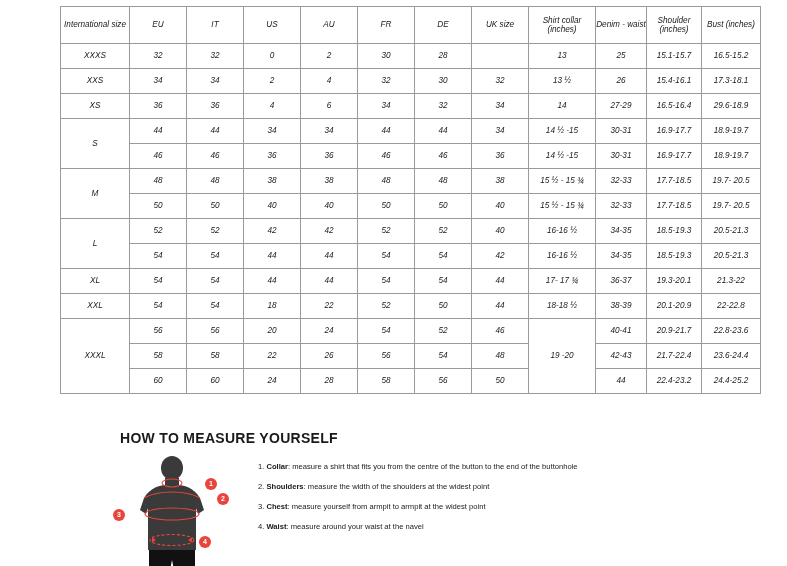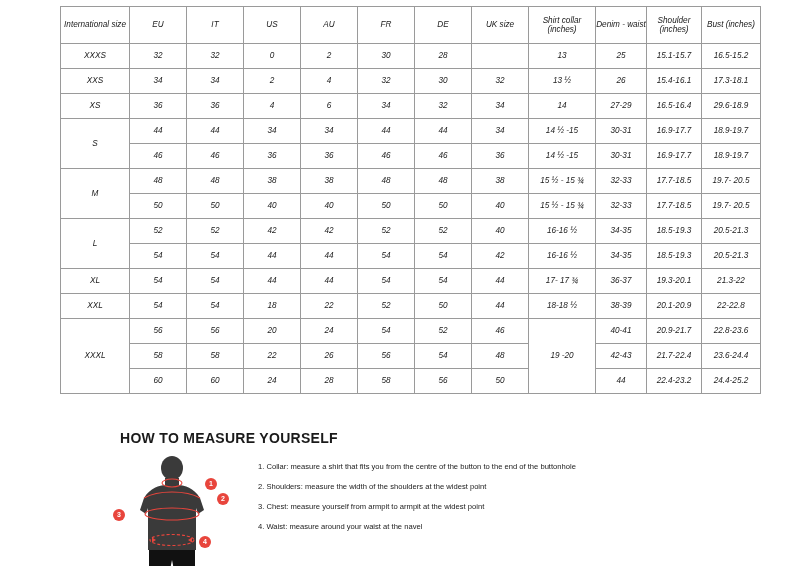--- a/index.html
+++ b/index.html
@@ -89,21 +89,21 @@
   .steps {
     margin-left: 18px;
     margin-top: 8px;
   }
   .step {
     font-size: 7.6px;
     color: #1a1a1a;
     margin-bottom: 11px;
     line-height: 1.2;
   }
-  .step b { font-weight: normal; }
+  .step b { font-weight: bold; }
   .step .num { font-weight: normal; }
   .marker {
     position: absolute;
     width: 12px;
     height: 12px;
     border-radius: 50%;
     background: #e8453c;
     color: #ffffff;
     font-size: 7px;
     line-height: 12px;

